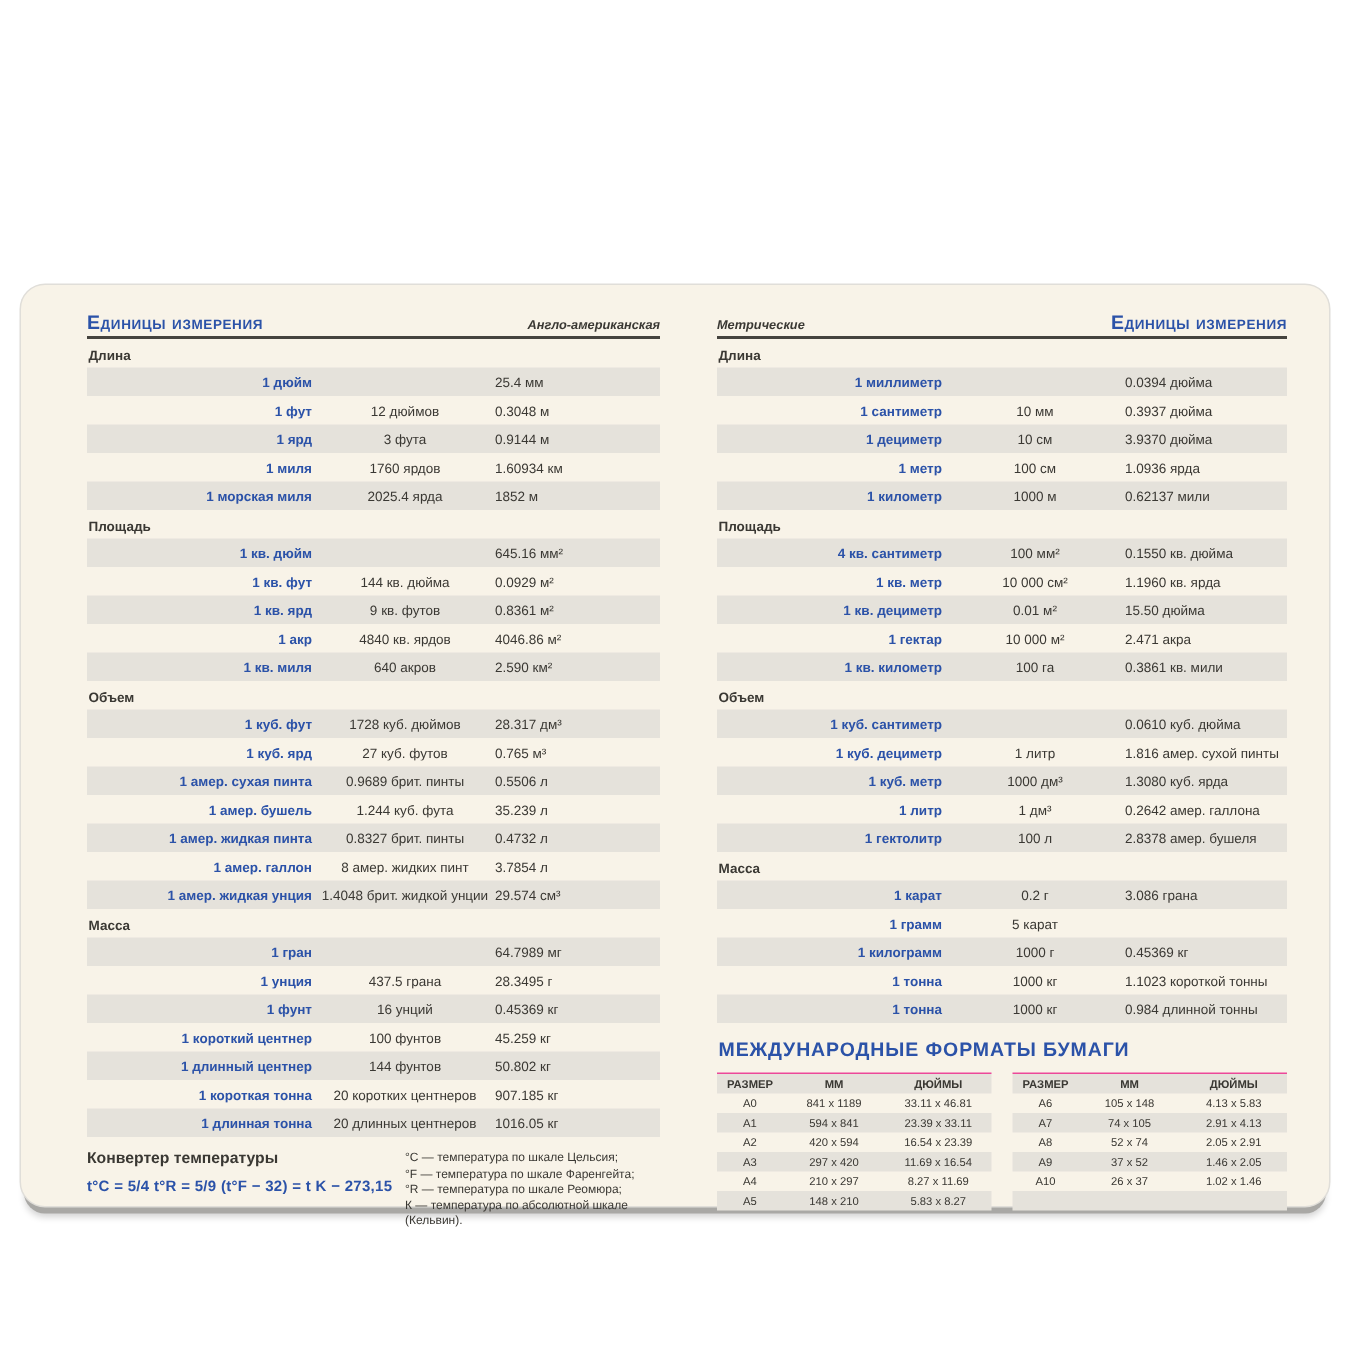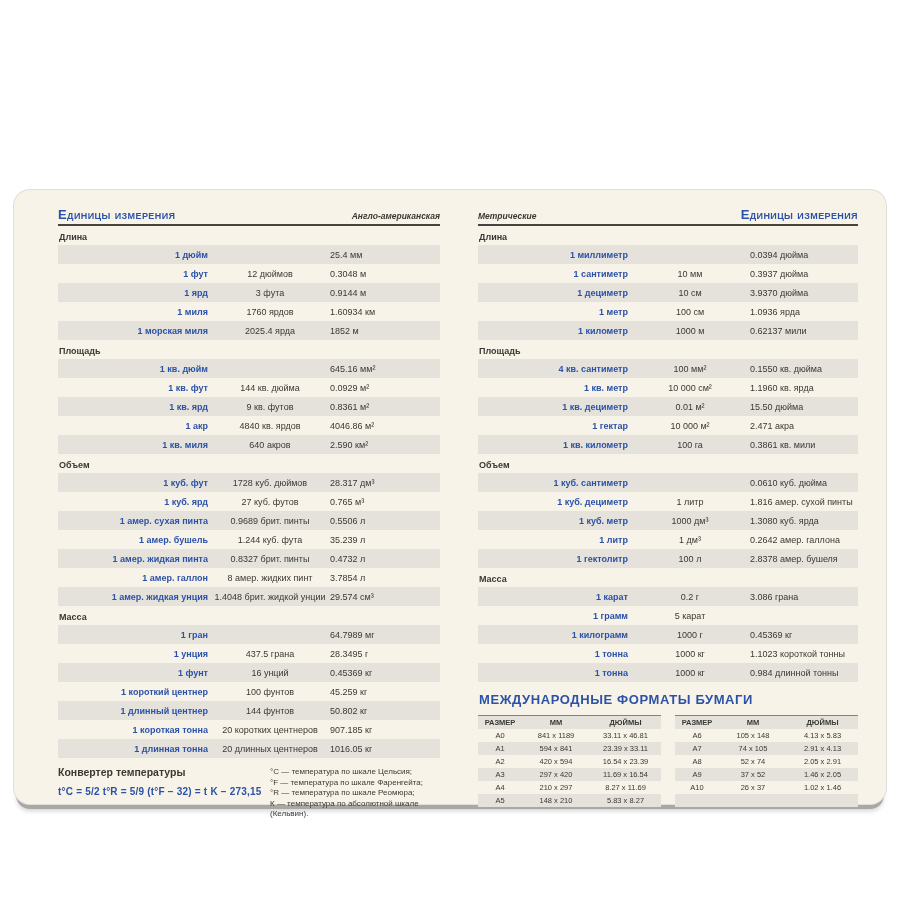--- a/index.html
+++ b/index.html
@@ -212,21 +212,21 @@
             <div class="cell c1">1 длинная тонна</div>
             <div class="cell c2">20 длинных центнеров</div>
             <div class="cell c3">1016.05 кг</div>
           </div>
         </div>
     </div>
 
     <div class="temp">
       <div class="temp-left">
         <div class="temp-title">Конвертер температуры</div>
-        <div class="temp-formula">t°C = 5/2 t°R = 5/9 (t°F − 32) = t K − 273,15</div>
+        <div class="temp-formula">t°C = 5/4 t°R = 5/9 (t°F − 32) = t K − 273,15</div>
       </div>
       <div class="temp-notes">
         <div>°C — температура по шкале Цельсия;</div>
         <div>°F — температура по шкале Фаренгейта;</div>
         <div>°R — температура по шкале Реомюра;</div>
         <div>К — температура по абсолютной шкале (Кельвин).</div>
       </div>
     </div>
   </div>
 

